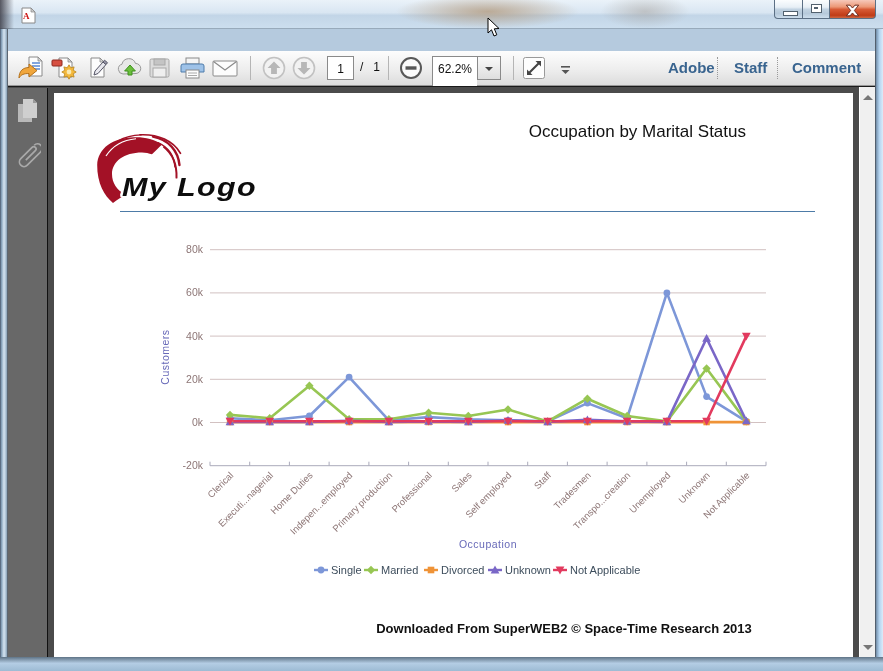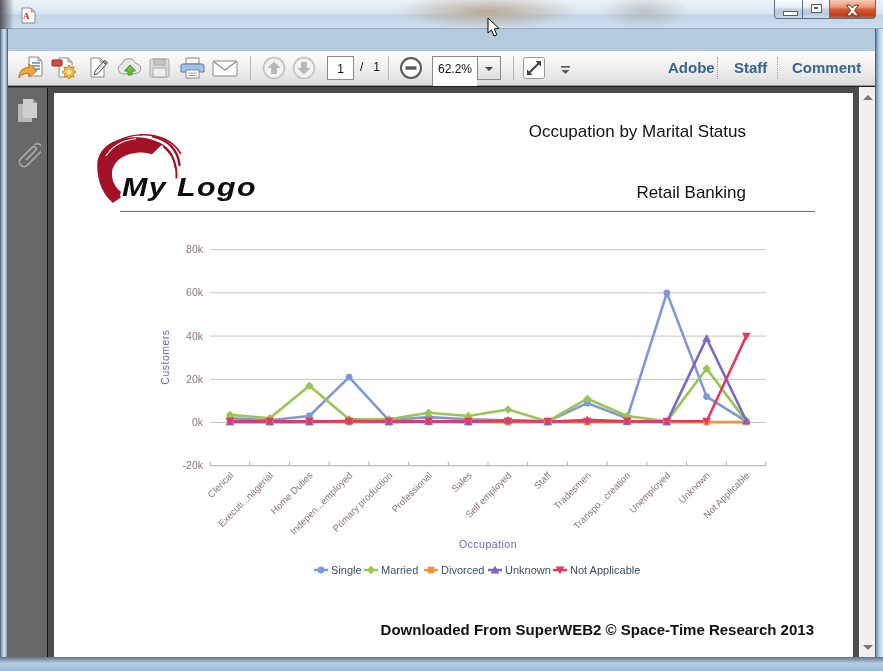--- a/index.html
+++ b/index.html
@@ -43,21 +43,21 @@
 #page{position:absolute;left:46px;top:6px;width:799px;height:566px;background:#fff}
 #scroll{position:absolute;left:851px;top:0px;width:16px;height:572px;background:#f0f0f0;border-left:1px solid #fff}
 .scar{position:absolute;left:3px;width:0;height:0;border:5px solid transparent}
 
 .ptitle{position:absolute;left:92px;width:600px;text-align:right;font-size:17px;color:#111}
 #hline{position:absolute;left:66px;top:118px;width:695px;border-top:1px solid #4d7ba7}
 .logo{position:absolute;left:38px;top:32px}
 #mylogo{position:absolute;left:68px;top:79px;font-size:26px;font-weight:bold;font-style:italic;letter-spacing:1.2px;color:#0d0d0d;transform:scaleX(1.17);transform-origin:0 0;text-shadow:-2px -1px 0 #fff,-2px 1px 0 #fff,-2px 0 0 #fff,0 -2px 0 #fff}
 .chart{position:absolute;left:0;top:0}
 #datasrc{position:absolute;left:432px;top:502px;width:300px;text-align:right;font-size:7.8px;color:#c08893}
-#footer{position:absolute;left:260px;top:528px;width:500px;text-align:right;font-size:15px;font-weight:bold;color:#111}
+#footer{position:absolute;left:260px;top:528px;width:500px;text-align:center;font-size:13px;font-weight:bold;color:#111}
 
 #cursor{position:absolute;left:487px;top:17px}
 </style></head>
 <body>
 <div id="win">
  <div id="titlebar">
       <div class="blob1"></div>
       <div class="blob2"></div>
       <div class="blob3"></div>
    <div style="position:absolute;left:20px;top:7px"><svg width="17" height="17" viewBox="0 0 17 17" style="" xmlns="http://www.w3.org/2000/svg">
@@ -172,21 +172,20 @@
             <path d="M18 3 l4 4 h-4 z" fill="#9a9a9a"></path>
           </svg></div>
      <div class="abs" style="left:7px;top:48px"><svg width="26" height="40" viewBox="0 0 26 40" style="" xmlns="http://www.w3.org/2000/svg">
             <g transform="translate(13,20) rotate(45)">
               <path d="M-3.2 -12 a 4.6 4.6 0 0 1 9.2 0 l 0 19 a 4.6 4.6 0 0 1 -9.2 0 l 0 -16 a 2.3 2.3 0 0 1 4.6 0 l 0 13.5" fill="none" stroke="#a9a9a9" stroke-width="1.7"></path>
             </g>
           </svg></div>
    </div>
    <div id="page">
      <div class="ptitle" style="top:29px">Occupation by Marital Status</div>
-     <div class="ptitle" style="top:90px">Retail Banking</div>
      <div id="hline"></div>
      <svg class="logo" width="140" height="90" viewBox="36 32 140 90" xmlns="http://www.w3.org/2000/svg">
 <g transform="translate(0,7.3) scale(1,0.9)">
 <path d="M57 114 C48.5 107 41 92 41.2 72 C41.8 53 57 41.5 78 41 C88 40.5 98 43 106 49 C103 52.5 99.5 56 96 60 C93 59 89.5 58 86 58 C68 58 56 68 56 82 C56 92 61 100 69 104.5 C65 108.5 61 111 57 114 Z" fill="#a31126"></path>
 <path d="M97 40.5 C113 44 122 56 123.5 72" stroke="#a31126" stroke-width="2.4" fill="none" stroke-linecap="round"></path>
 <path d="M102 47 C112 52 118 61 119 74" stroke="#a31126" stroke-width="1.5" fill="none" stroke-linecap="round"></path>
 <path d="M84 38.3 C102 37.3 117.5 45 124.5 59" stroke="#a31126" stroke-width="1.7" fill="none" stroke-linecap="round"></path>
 <path d="M108 52 C117 60 121 70 120.5 86" stroke="#a31126" stroke-width="2" fill="none" stroke-linecap="round"></path>
 <path d="M62 45 C69 41 76 39 85 38.5" stroke="#a31126" stroke-width="1.5" fill="none" stroke-linecap="round"></path>
 <path d="M50 62 C57 50 68 44 80 42.8" stroke="#fff" stroke-width="1.2" fill="none"></path>

